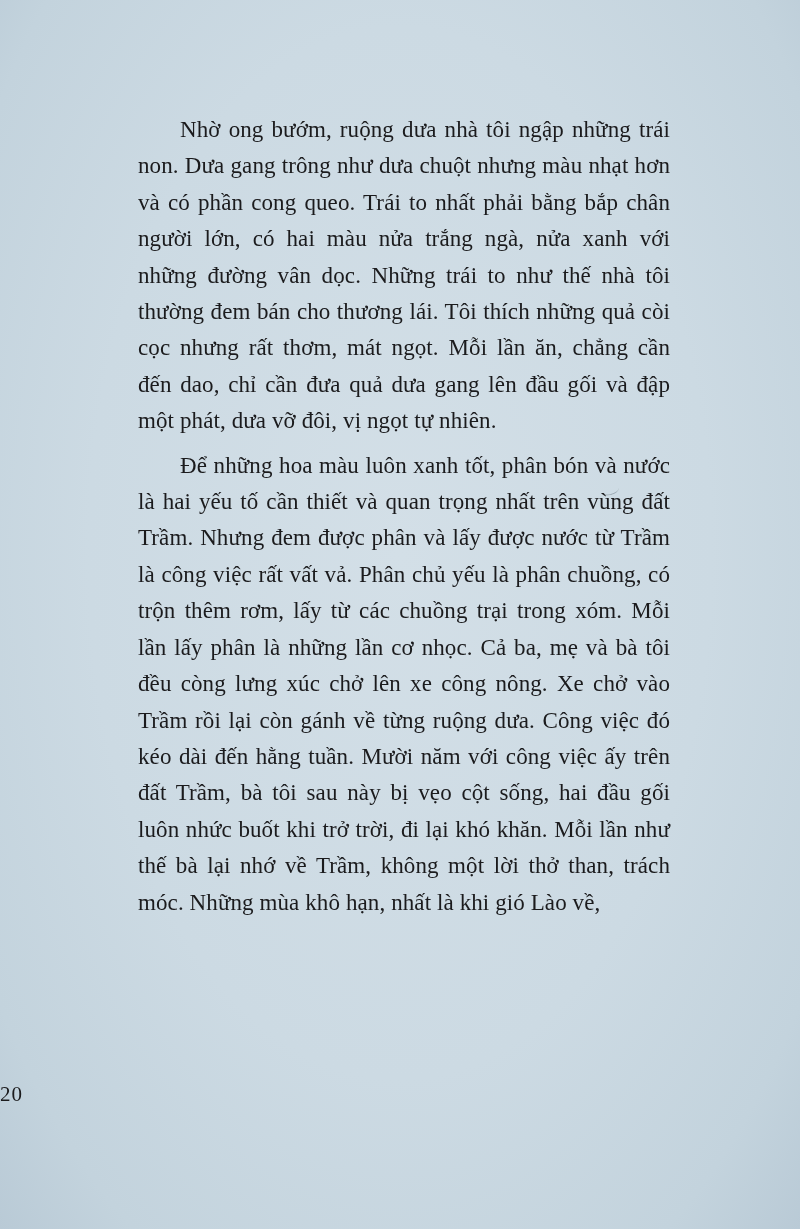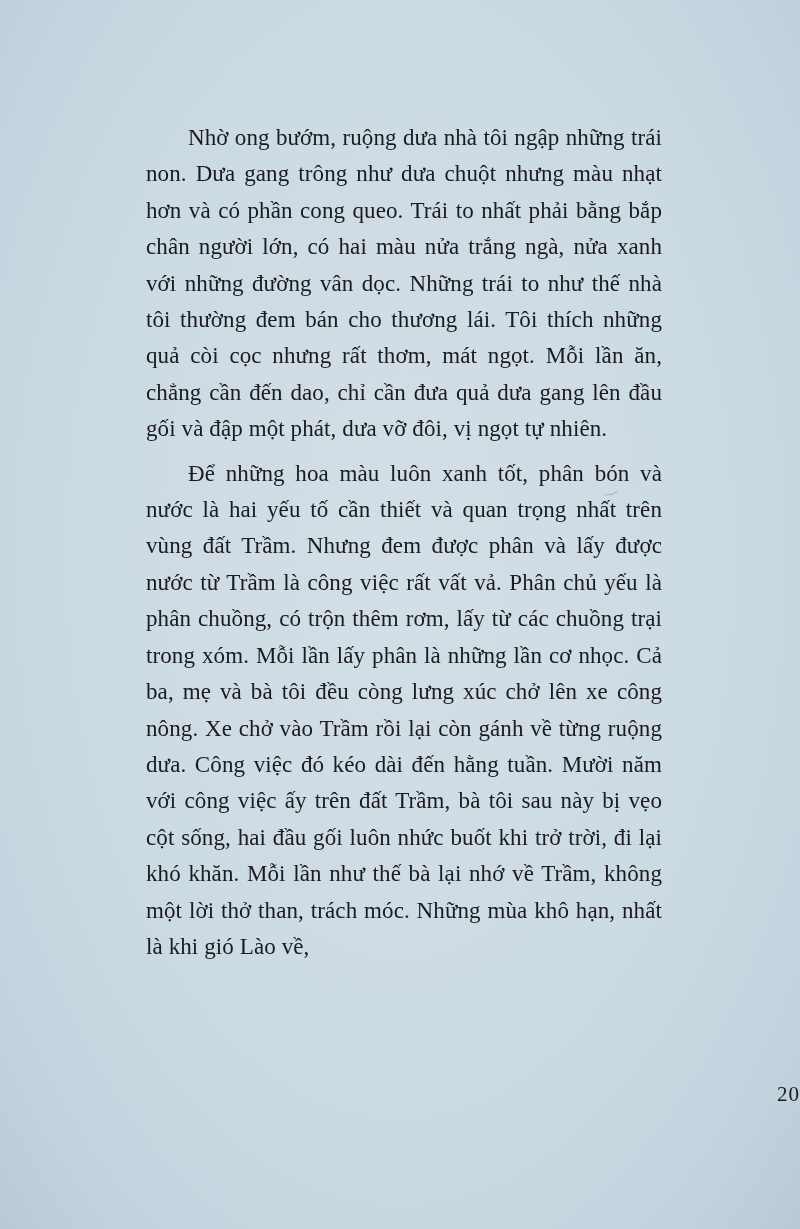--- a/index.html
+++ b/index.html
@@ -29,33 +29,33 @@
     top: 112px;
     width: 532px;
     color: #1b1b1d;
     font-size: 23px;
     line-height: 36.4px;
     text-align: justify;
     text-justify: inter-word;
     letter-spacing: 0.1px;
   }
   .para {
-    margin: 8px;
+    margin: 0;
     text-indent: 42px;
   }
   .para + .para {
     margin-top: 8px;
     font-family: Liberation Serif, serif;
   }
   .page-number {
     position: absolute;
     left: 0;
     right: 0;
     top: 1082px;
-    text-align: right;
+    text-align: left;
     color: #1b1b1d;
     font-size: 21px;
     letter-spacing: 1px;
   }
   
   .scan-mark {
     position: absolute;
     left: 603px;
     top: 486px;
     width: 16px;

